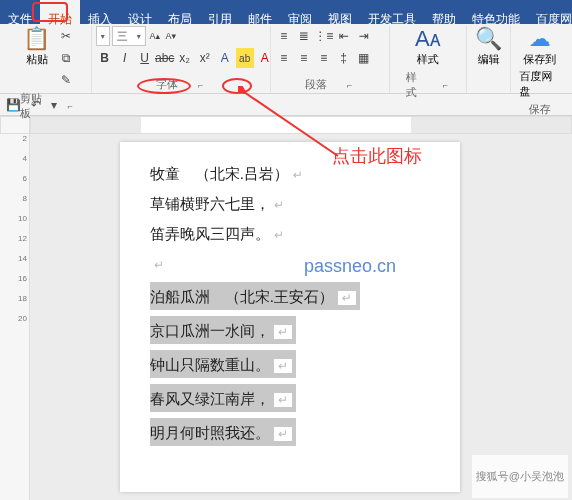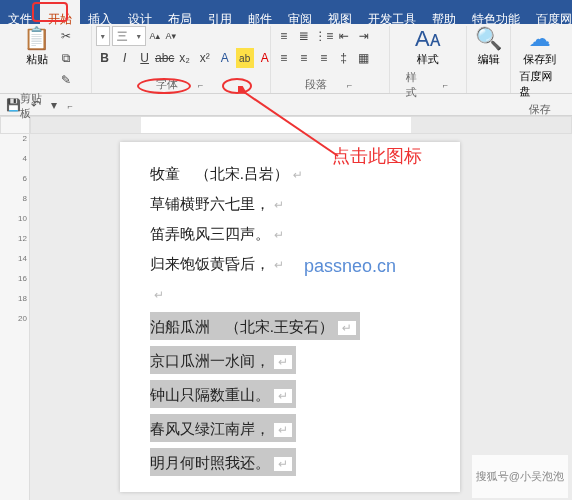--- a/index.html
+++ b/index.html
@@ -381,21 +381,20 @@
       <span>16</span>
       <span>18</span>
       <span>20</span>
   </div>
   <div class="page">
     <div class="para">
       <span>牧童　（北宋.吕岩）</span><span class="pmark">↵</span>
     </div>
     <div class="para"><span>草铺横野六七里，</span><span class="pmark">↵</span></div>
     <div class="para"><span>笛弄晚风三四声。</span><span class="pmark">↵</span></div>
-    <div class="para"><span>归来饱饭黄昏后，</span><span class="pmark">↵</span></div>
     <div class="para"><span class="pmark">↵</span></div>
 
     <div class="hlblock">
       <div class="para"><span>泊船瓜洲　（北宋.王安石）</span><span class="pmark">↵</span></div>
       <div class="para"><span>京口瓜洲一水间，</span><span class="pmark">↵</span></div>
       <div class="para"><span>钟山只隔数重山。</span><span class="pmark">↵</span></div>
       <div class="para"><span>春风又绿江南岸，</span><span class="pmark">↵</span></div>
       <div class="para"><span>明月何时照我还。</span><span class="pmark">↵</span></div>
     </div>
   </div>

